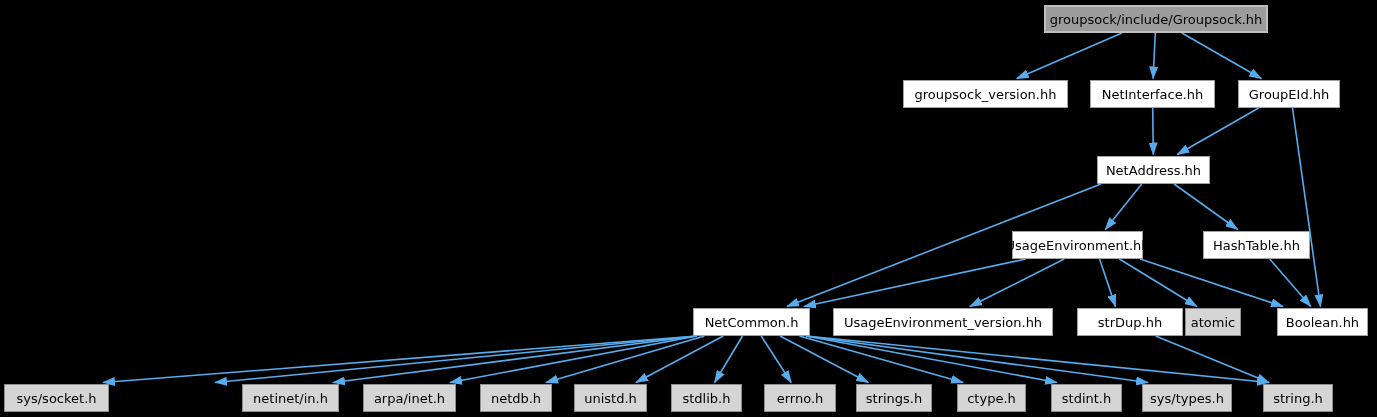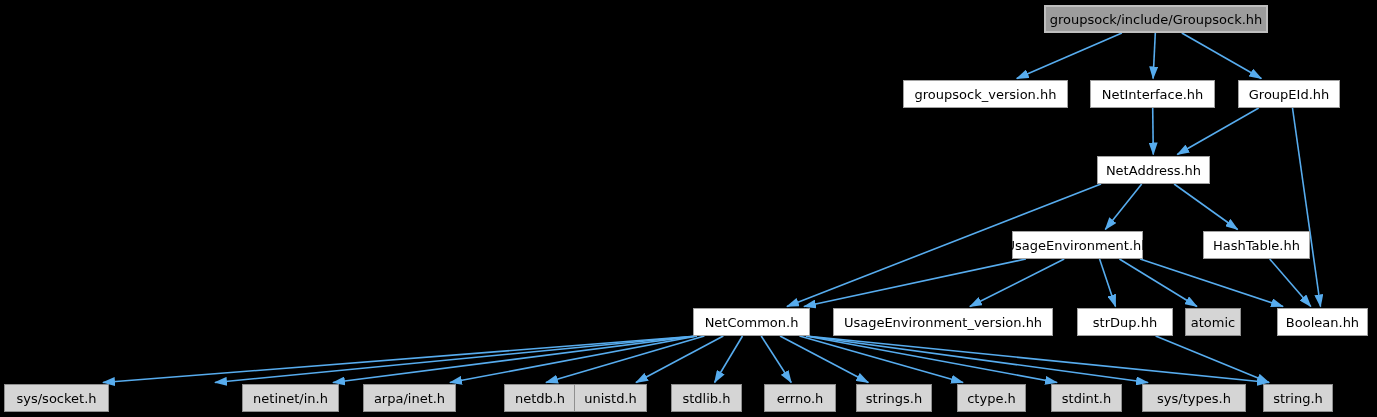--- a/index.html
+++ b/index.html
@@ -109,58 +109,58 @@
     </div>
     <div class="node link" style="left: 1203px; top: 231px; width: 107px;">
       <span>HashTable.hh</span>
     </div>
     <div class="node link" style="left: 693px; top: 308px; width: 117px;">
       <span>NetCommon.h</span>
     </div>
     <div class="node link" style="left: 833px; top: 308px; width: 220px;">
       <span>UsageEnvironment_version.hh</span>
     </div>
-    <div class="node link" style="left: 1077px; top: 308px; width: 96px;">
+    <div class="node link" style="left: 1077px; top: 308px; width: 106px;">
       <span>strDup.hh</span>
     </div>
     <div class="node leaf" style="left: 1185px; top: 308px; width: 56px;">
       <span>atomic</span>
     </div>
     <div class="node link" style="left: 1277px; top: 308px; width: 91px;">
       <span>Boolean.hh</span>
     </div>
     <div class="node leaf" style="left: 4px; top: 384px; width: 105px;">
       <span>sys/socket.h</span>
     </div>
     <div class="node leaf" style="left: 242px; top: 384px; width: 97px;">
       <span>netinet/in.h</span>
     </div>
     <div class="node leaf" style="left: 363px; top: 384px; width: 93px;">
       <span>arpa/inet.h</span>
     </div>
-    <div class="node leaf" style="left: 504px; top: 384px; width: 72px;">
+    <div class="node leaf" style="left: 480px; top: 384px; width: 72px;">
       <span>netdb.h</span>
     </div>
     <div class="node leaf" style="left: 574px; top: 384px; width: 73px;">
       <span>unistd.h</span>
     </div>
     <div class="node leaf" style="left: 671px; top: 384px; width: 71px;">
       <span>stdlib.h</span>
     </div>
     <div class="node leaf" style="left: 764px; top: 384px; width: 72px;">
       <span>errno.h</span>
     </div>
     <div class="node leaf" style="left: 856px; top: 384px; width: 76px;">
       <span>strings.h</span>
     </div>
     <div class="node leaf" style="left: 957px; top: 384px; width: 69px;">
       <span>ctype.h</span>
     </div>
     <div class="node leaf" style="left: 1051px; top: 384px; width: 71px;">
       <span>stdint.h</span>
     </div>
-    <div class="node leaf" style="left: 1142px; top: 384px; width: 104px;">
+    <div class="node leaf" style="left: 1142px; top: 384px; width: 90px;">
       <span>sys/types.h</span>
     </div>
     <div class="node leaf" style="left: 1263px; top: 384px; width: 70px;">
       <span>string.h</span>
     </div>
   </div>
 
 </body></html>

